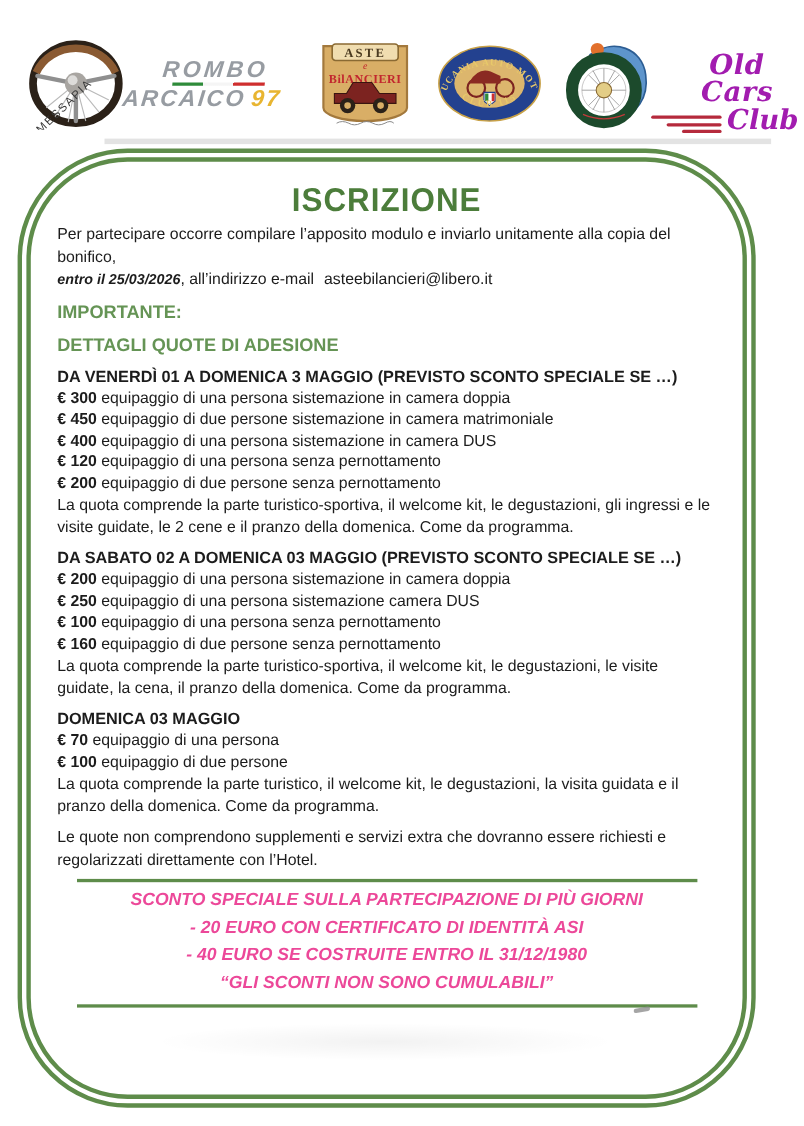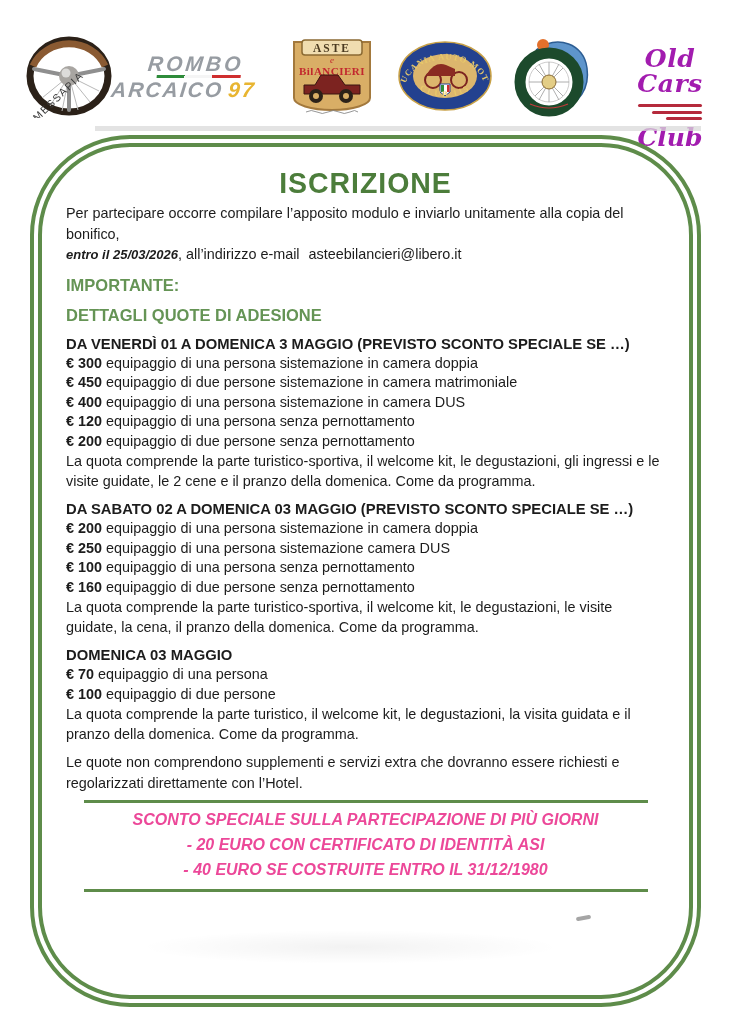--- a/index.html
+++ b/index.html
@@ -16,29 +16,29 @@
        background:linear-gradient(90deg,#2e8b3a 0 33%,#f5f5f5 33% 66%,#cf2e2e 66% 100%);}
   .logo-rombo .r2{font-size:21px;letter-spacing:2px;line-height:22px;}
   .logo-rombo .r97{color:#e8b531;margin-left:5px;}
   .logo-aste{left:286px;top:34px;width:92px;height:84px;}
   .logo-lucania{left:397px;top:40px;width:96px;height:72px;}
   .logo-tire{left:506px;top:34px;width:94px;height:84px;}
   .logo-oldcars{left:614px;top:46px;width:112px;height:66px;font-family:"DejaVu Serif",serif;
                 font-style:italic;font-weight:bold;color:#a21caf;}
   .logo-oldcars .oc1{font-size:25px;line-height:25px;letter-spacing:0.5px;text-align:center;}
   .logo-oldcars .oc2{font-size:25px;line-height:26px;display:flex;align-items:center;
-                     justify-content:flex-end;gap:5px;flex-direction:column;}
+                     justify-content:flex-end;gap:5px;}
   .speed{display:flex;flex-direction:column;align-items:flex-end;gap:3.5px;width:64px;margin-top:8px;}
   .speed i{display:block;height:3px;background:#b52a3c;border-radius:2px;}
   .speed i:nth-child(1){width:64px;}.speed i:nth-child(2){width:50px;}.speed i:nth-child(3){width:36px;}
 
   .scan-band{position:absolute;left:95px;top:126px;width:606px;height:5px;background:#d9d9d9;opacity:.75;}
 
   
-  .frame-outer{position:absolute;left:30px;top:135px;width:671px;height:872px;
+  .frame-outer{position:absolute;left:16px;top:135px;width:671px;height:872px;
                border:4px solid #5e8c4a;border-radius:100px;box-sizing:border-box;}
   .frame-inner{position:absolute;inset:4px;border:4px solid #5e8c4a;border-radius:92px;}
   .content{position:absolute;inset:4px 0 0 0;padding:10px 24px 0 24px;}
 
   
   h1.title{margin:6px 0 4px 0;text-align:center;color:#4c7d3b;font-size:30px;line-height:32px;
            letter-spacing:1px;font-weight:bold;transform:scaleX(0.95);}
   .body-text{font-size:14.4px;line-height:20.5px;}
   .intro{margin:4px 0 0 0;}
   .intro .bold-ital{font-weight:bold;font-style:italic;font-size:13px;}
@@ -209,20 +209,21 @@
             </div>
           </div>
 
         <div class="extra-note">Le quote non comprendono supplementi e servizi extra che dovranno essere richiesti e regolarizzati direttamente con l’Hotel.</div>
 
         <hr class="rule">
         <div class="discount">
           <div>SCONTO SPECIALE SULLA PARTECIPAZIONE DI PIÙ GIORNI</div>
           <div>- 20 EURO CON CERTIFICATO DI IDENTITÀ ASI</div>
           <div>- 40 EURO SE COSTRUITE ENTRO IL 31/12/1980</div>
+          <div>“GLI SCONTI NON SONO CUMULABILI”</div>
         </div>
         <hr class="rule">
 
       </div>
     </div>
   </div>
 
   <div class="smudge-dash"></div>
   <div class="smudge-wash"></div>
 

